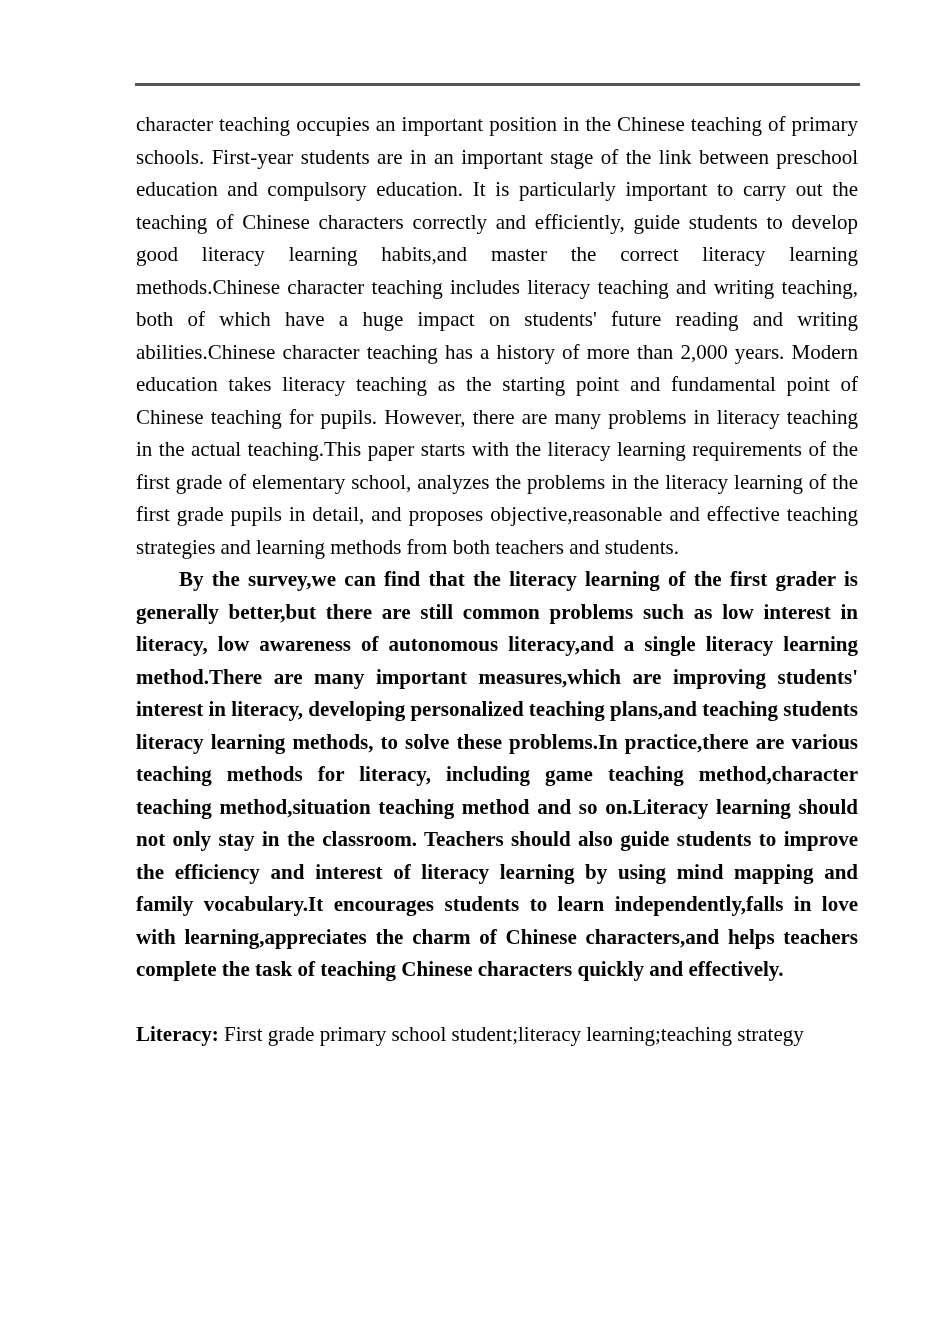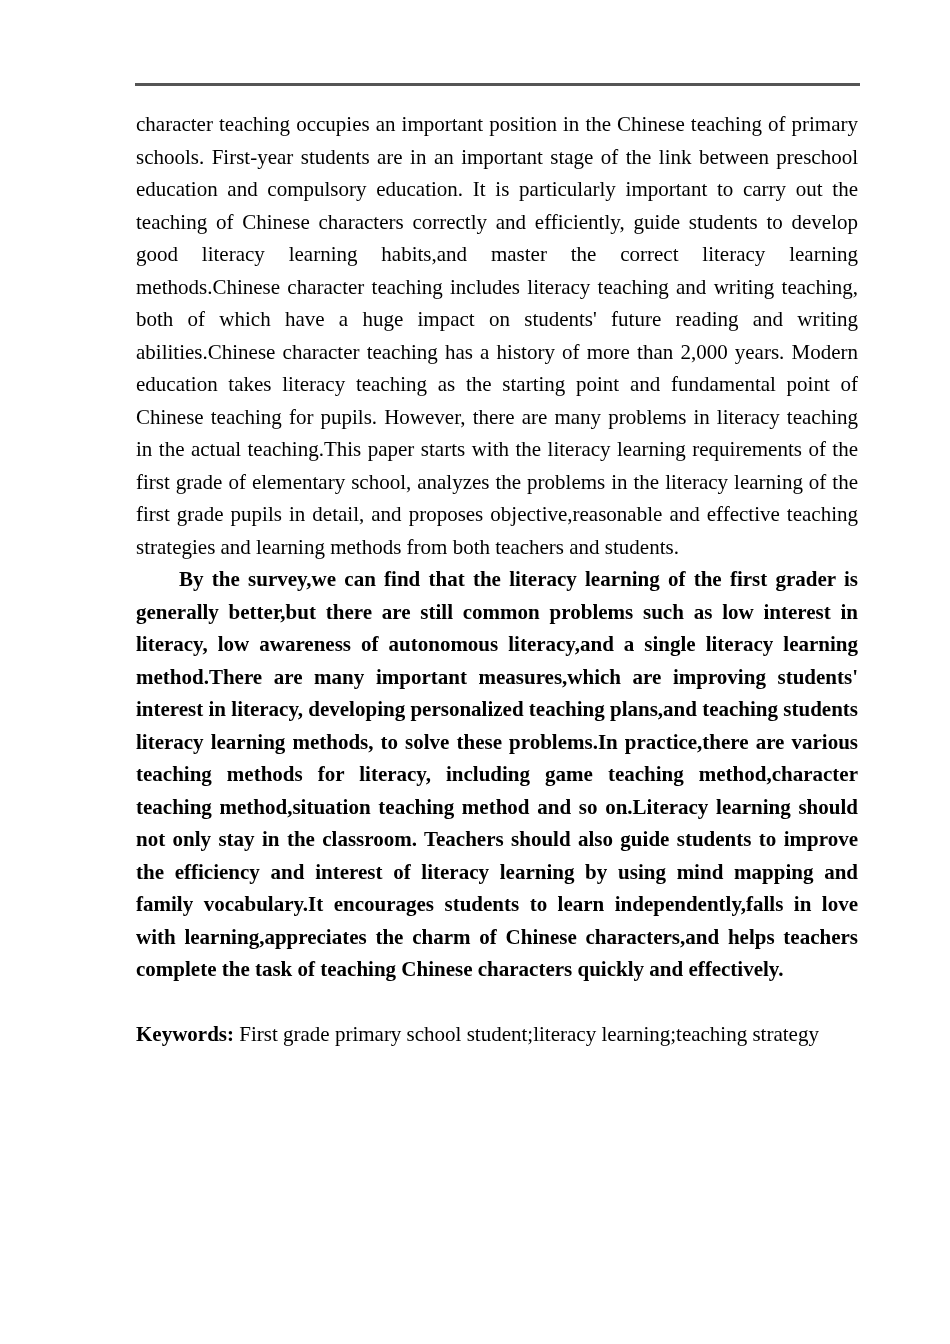--- a/index.html
+++ b/index.html
@@ -100,19 +100,19 @@
   <div class="header-rule"></div>
 
   <div class="content">
 
     <p class="body-para">character teaching occupies an important position in the Chinese teaching of primary schools. First-year students are in an important stage of the link between preschool education and compulsory education. It is particularly important to carry out the teaching of Chinese characters correctly and efficiently, guide students to develop good literacy learning habits,and master the correct literacy learning methods.Chinese character teaching includes literacy teaching and writing teaching, both of which have a huge impact on students' future reading and writing abilities.Chinese character teaching has a history of more than 2,000 years. Modern education takes literacy teaching as the starting point and fundamental point of Chinese teaching for pupils. However, there are many problems in literacy teaching in the actual teaching.This paper starts with the literacy learning requirements of the first grade of elementary school, analyzes the problems in the literacy learning of the first grade pupils in detail, and proposes objective,reasonable and effective teaching strategies and learning methods from both teachers and students.</p>
 
     <p class="body-para indent">By the survey,we can find that the literacy learning of the first grader is generally better,but there are still common problems such as low interest in literacy, low awareness of autonomous literacy,and a single literacy learning method.There are many important measures,which are improving students' interest in literacy, developing personalized teaching plans,and teaching students literacy learning methods, to solve these problems.In practice,there are various teaching methods for literacy, including game teaching method,character teaching method,situation teaching method and so on.Literacy learning should not only stay in the classroom. Teachers should also guide students to improve the efficiency and interest of literacy learning by using mind mapping and family vocabulary.It encourages students to learn independently,falls in love with learning,appreciates the charm of Chinese characters,and helps teachers complete the task of teaching Chinese characters quickly and effectively.</p>
 
     <div class="spacer-line"></div>
 
-    <p class="keywords-para"><span class="kw-label">Keywords:</span><span> First grade primary school student;literacy learning;teaching strategy</span></p>
+    <p class="keywords-para"><span class="kw-label">Literacy:</span><span> First grade primary school student;literacy learning;teaching strategy</span></p>
 
   </div>
 
   <div class="footer-band"></div>
 
 </div>
 
 </body></html>

